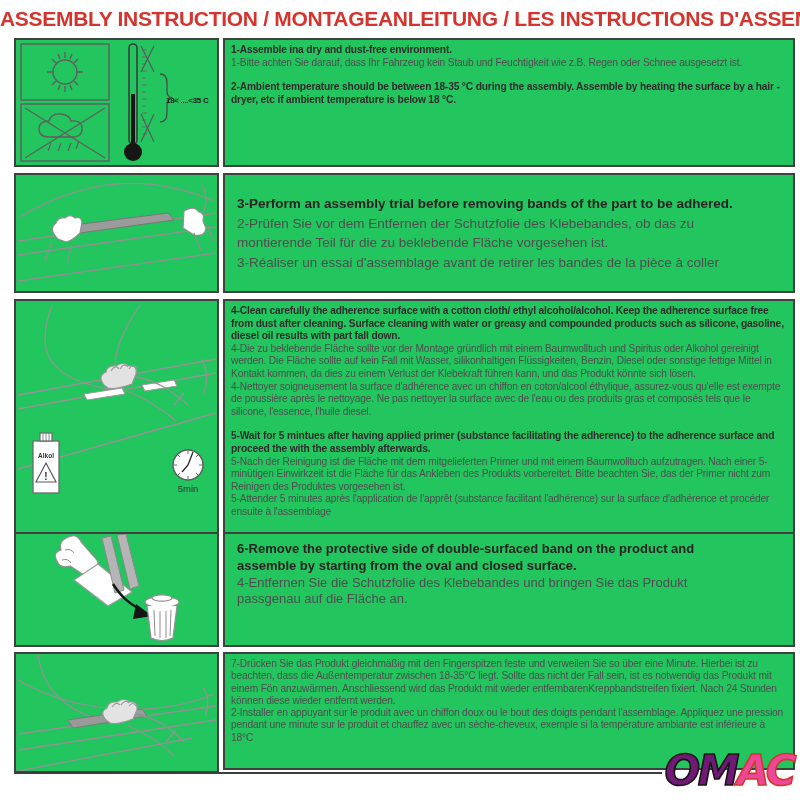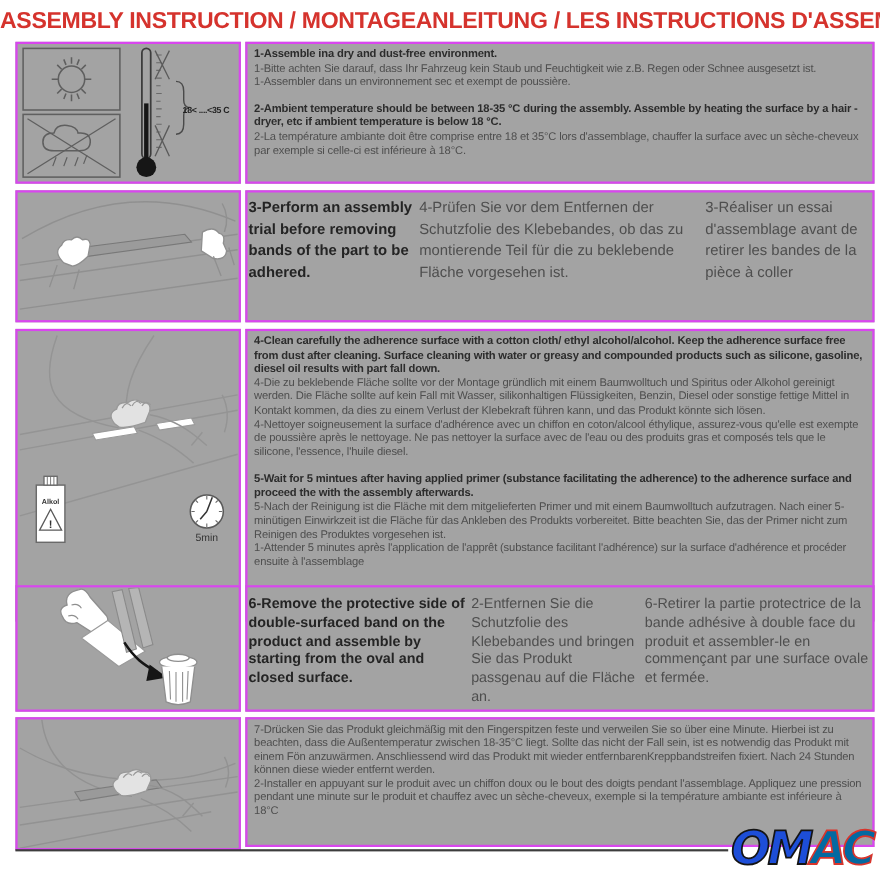--- a/index.html
+++ b/index.html
@@ -2,49 +2,49 @@
 <html><head>
 <meta charset="utf-8">
 <style>
   *{box-sizing:border-box}
   html,body{margin:0;padding:0;width:800px;height:800px;background:#fff;overflow:hidden}
   body{font-family:"Liberation Sans","DejaVu Sans",sans-serif;color:#3c3c3c;position:relative}
 
   .title{position:absolute;top:7px;left:0;width:800px;text-align:center;font-weight:bold;
          font-size:21px;letter-spacing:-0.3px;color:#d5332d;white-space:nowrap}
 
-  .cell{position:absolute;border:2px solid #d946ef;background:#a3a3a3;overflow:hidden}
+  .cell{position:absolute;border:2px solid #404040;background:#22c55e;overflow:hidden}
   .left{left:14px;width:205px}
   .right{left:223px;width:572px}
 
   .r0{top:38px;height:129px}
   .r1{top:173px;height:120px}
   .r2{top:299px;height:266px}
   .r3{top:532px;height:115px}
   .r4{top:652px;height:118px}
   .r4L{top:652px;height:121px}
 
   .small{padding:4px 6px}
   .small p{margin:0;font-size:10.2px;line-height:12.6px;letter-spacing:-0.15px;color:#4e4e4e}
   .small p.b{font-weight:bold;color:#2c2c2c}
   .small p.gap{margin-top:12px}
   .r4t p{line-height:12.3px}
 
-  .bigt{display:flex;flex-direction:row;justify-content:center;padding:4px 1px}
+  .bigt{display:flex;flex-direction:column;justify-content:center;padding:4px 12px}
   .bigt p{margin:0;font-size:13.5px;line-height:19.5px;color:#4e4e4e;max-width:508px}
   .bigt p.b{font-weight:bold;color:#242424}
   .r3t{justify-content:flex-start;padding-top:7px}
   .r3t p{font-size:13px;line-height:16.8px;max-width:516px}
 
   .footer-line{position:absolute;left:14px;top:772px;width:648px;height:2px;background:#3d3d3d}
 
   .logo{position:absolute;right:6px;top:750px;font-style:italic;font-weight:bold;font-size:42px;
         letter-spacing:-2.5px;line-height:1;font-family:"DejaVu Sans",sans-serif;white-space:nowrap}
-  .logo .blk{color:#1d4ed8;-webkit-text-stroke:1.6px #141414}
-  .logo .red{color:#0369a1;-webkit-text-stroke:1.6px #d8352c}
+  .logo .blk{color:#701a75;-webkit-text-stroke:1.6px #141414}
+  .logo .red{color:#ec4899;-webkit-text-stroke:1.6px #d8352c}
 
   svg{display:block}
   svg text{font-family:"Liberation Sans","DejaVu Sans",sans-serif}
 </style>
 </head>
 <body>
 
 <div class="title">ASSEMBLY INSTRUCTION / MONTAGEANLEITUNG / LES INSTRUCTIONS D'ASSEMBLAGE</div>
 
 <div class="cell left r0">
@@ -69,23 +69,21 @@
       <path d="M126,10 h5 M126,17 h5 M126,24 h4 M126,31 h5 M126,38 h4 M126,45 h5 M126,52 h4 M126,59 h5 M126,66 h4 M126,73 h5 M126,80 h4 M126,87 h5 M126,94 h5" stroke="#6a6a6a" stroke-width="1" fill="none"></path>
       <path d="M125,6 l13,26 M138,6 l-13,26 M125,74 l13,28 M138,74 l-13,28" stroke="#5a5a5a" stroke-width="1.2" fill="none"></path>
       <path d="M144,34 q7,0 7,9 l0,8 q0,6 5,7 q-5,1 -5,7 l0,8 q0,9 -7,9" stroke="#4a4a4a" stroke-width="1.3" fill="none"></path>
       <text x="150" y="63" font-size="8" font-weight="bold" letter-spacing="-0.3" fill="#222">18&lt; ....&lt;35 C</text>
     </g>
   </svg>
 </div>
 <div class="cell right r0 small">
   <p class="b">1-Assemble ina dry and dust-free environment.</p>
   <p>1-Bitte achten Sie darauf, dass Ihr Fahrzeug kein Staub und Feuchtigkeit wie z.B. Regen oder Schnee ausgesetzt ist.</p>
-  <p>1-Assembler dans un environnement sec et exempt de poussière.</p>
   <p class="b gap">2-Ambient temperature should be between 18-35 °C  during the assembly. Assemble by heating the surface by a hair -dryer, etc if ambient temperature is below 18 °C.</p>
-  <p>2-La température ambiante doit être comprise entre 18 et 35°C lors d'assemblage, chauffer la surface avec un sèche-cheveux par exemple si celle-ci est inférieure à 18°C.</p>
 </div>
 
 <div class="cell left r1">
   <svg viewBox="0 0 201 116" width="201" height="116">
     <g fill="none" stroke="#909090" stroke-width="1.3">
       <path d="M4,42 Q100,-16 198,26"></path>
       <path d="M186,10 q7,12 2,26"></path>
       <path d="M2,66 L200,38 M2,80 L200,52 M2,106 L200,78"></path>
     </g>
     <polygon points="58,50 152,38 158,45 64,58" fill="#9b9b9b" stroke="#787878" stroke-width="1"></polygon>
@@ -94,21 +92,21 @@
       <path d="M36,66 l-7,20 M56,70 l-5,18" fill="none"></path>
     </g>
     <g fill="#fff" stroke="#8f8f8f" stroke-width="1.2">
       <path d="M168,36 q10,-6 15,1 q6,1 4,9 l3,7 q-1,9 -12,7 l-11,-7 z"></path>
       <path d="M178,58 l7,18 M192,50 l5,16" fill="none"></path>
     </g>
   </svg>
 </div>
 <div class="cell right r1 bigt">
   <p class="b">3-Perform an assembly trial before removing bands of the part to be adhered.</p>
-  <p>4-Prüfen Sie vor dem Entfernen der Schutzfolie des Klebebandes, ob das zu montierende Teil für die zu beklebende Fläche vorgesehen ist.</p>
+  <p>2-Prüfen Sie vor dem Entfernen der Schutzfolie des Klebebandes, ob das zu montierende Teil für die zu beklebende Fläche vorgesehen ist.</p>
   <p>3-Réaliser un essai d'assemblage avant de retirer les bandes de la pièce à coller</p>
 </div>
 
 <div class="cell left r2">
   <svg viewBox="0 0 201 225" width="201" height="225">
     <g fill="none" stroke="#949494" stroke-width="1.3">
       <path d="M36,4 C20,48 28,76 92,88"></path>
       <path d="M124,4 C102,36 96,60 100,78"></path>
       <path d="M2,94 L200,58 M2,108 L200,72 M2,168 L200,112"></path>
       <path d="M186,58 q8,16 2,34"></path>
@@ -135,21 +133,21 @@
       <text x="172" y="191" text-anchor="middle" font-size="9.5" fill="#333">5min</text>
     </g>
   </svg>
 </div>
 <div class="cell right r2 small">
   <p class="b">4-Clean carefully the adherence surface with a cotton cloth/ ethyl alcohol/alcohol. Keep the adherence surface free from dust after cleaning. Surface cleaning with water or greasy and compounded products such as silicone, gasoline, diesel oil results with part fall down.</p>
   <p>4-Die zu beklebende Fläche sollte vor der Montage gründlich mit einem Baumwolltuch und Spiritus oder Alkohol gereinigt werden. Die Fläche sollte auf kein Fall mit Wasser, silikonhaltigen Flüssigkeiten, Benzin, Diesel oder sonstige fettige Mittel in Kontakt kommen, da dies zu einem Verlust der Klebekraft führen kann, und das Produkt könnte sich lösen.</p>
   <p>4-Nettoyer soigneusement la surface d'adhérence avec un chiffon en coton/alcool éthylique, assurez-vous qu'elle est exempte de poussière après le nettoyage. Ne pas nettoyer la surface avec de l'eau ou des produits gras et composés tels que le silicone, l'essence, l'huile diesel.</p>
   <p class="b gap">5-Wait for 5 mintues after having applied primer (substance facilitating the adherence) to the adherence surface and proceed the with the assembly afterwards.</p>
   <p>5-Nach der Reinigung ist die Fläche mit dem mitgelieferten Primer und mit einem Baumwolltuch aufzutragen. Nach einer 5-minütigen Einwirkzeit ist die Fläche für das Ankleben des Produkts vorbereitet. Bitte beachten Sie, das der Primer nicht zum Reinigen des Produktes vorgesehen ist.</p>
-  <p>1-Attender 5 minutes après l'application de l'apprêt (substance facilitant l'adhérence) sur la surface d'adhérence et procéder ensuite à l'assemblage</p>
+  <p>5-Attender 5 minutes après l'application de l'apprêt (substance facilitant l'adhérence) sur la surface d'adhérence et procéder ensuite à l'assemblage</p>
 </div>
 
 <div class="cell left r3">
   <svg viewBox="0 0 201 111" width="201" height="111">
     <g>
       <path d="M56,2 q-14,3 -11,14 q-9,3 -4,11 q3,8 13,5 l20,13 q11,-12 7,-19 L66,9 q-5,-9 -10,-7 z" fill="#fff" stroke="#8f8f8f" stroke-width="1.2"></path>
       <path d="M49,16 q6,-2 9,3 M46,26 q6,-2 9,3" stroke="#8f8f8f" fill="none" stroke-width="1"></path>
     </g>
     <polygon points="58,46 92,72 116,58 82,30" fill="#fff" stroke="#9a9a9a" stroke-width="1.1"></polygon>
     <polygon points="86,4 95,2 108,56 99,59" fill="#b5b5b5" stroke="#8a8a8a" stroke-width="1"></polygon>
@@ -159,22 +157,21 @@
     <g stroke="#8f8f8f" fill="#fff" stroke-width="1.2">
       <ellipse cx="146" cy="68" rx="17" ry="5.5"></ellipse>
       <ellipse cx="146" cy="64" rx="10" ry="3.2"></ellipse>
       <path d="M131,72 l4,32 q11,5 22,0 l4,-32"></path>
       <path d="M138,76 l1,26 M144,77 l0,27 M150,77 l0,27 M155,76 l-1,26" stroke-width="1" fill="none"></path>
     </g>
   </svg>
 </div>
 <div class="cell right r3 bigt r3t">
   <p class="b">6-Remove the protective side of double-surfaced band on the product and assemble by starting from the oval and closed surface.</p>
-  <p>2-Entfernen Sie die Schutzfolie des Klebebandes und bringen Sie das Produkt passgenau auf die Fläche an.</p>
-  <p>6-Retirer la partie protectrice de la bande adhésive à double face du produit et assembler-le en commençant par une surface ovale et fermée.</p>
+  <p>4-Entfernen Sie die Schutzfolie des Klebebandes und bringen Sie das Produkt passgenau auf die Fläche an.</p>
 </div>
 
 <div class="cell left r4L">
   <svg viewBox="0 0 201 117" width="201" height="117">
     <g fill="none" stroke="#929292" stroke-width="1.3">
       <path d="M2,26 C60,60 140,64 198,40"></path>
       <path d="M22,0 C26,36 52,62 104,70"></path>
       <path d="M2,80 L200,52 M2,96 L200,66 M2,117 L176,84"></path>
       <path d="M188,34 q7,13 1,28"></path>
     </g>

